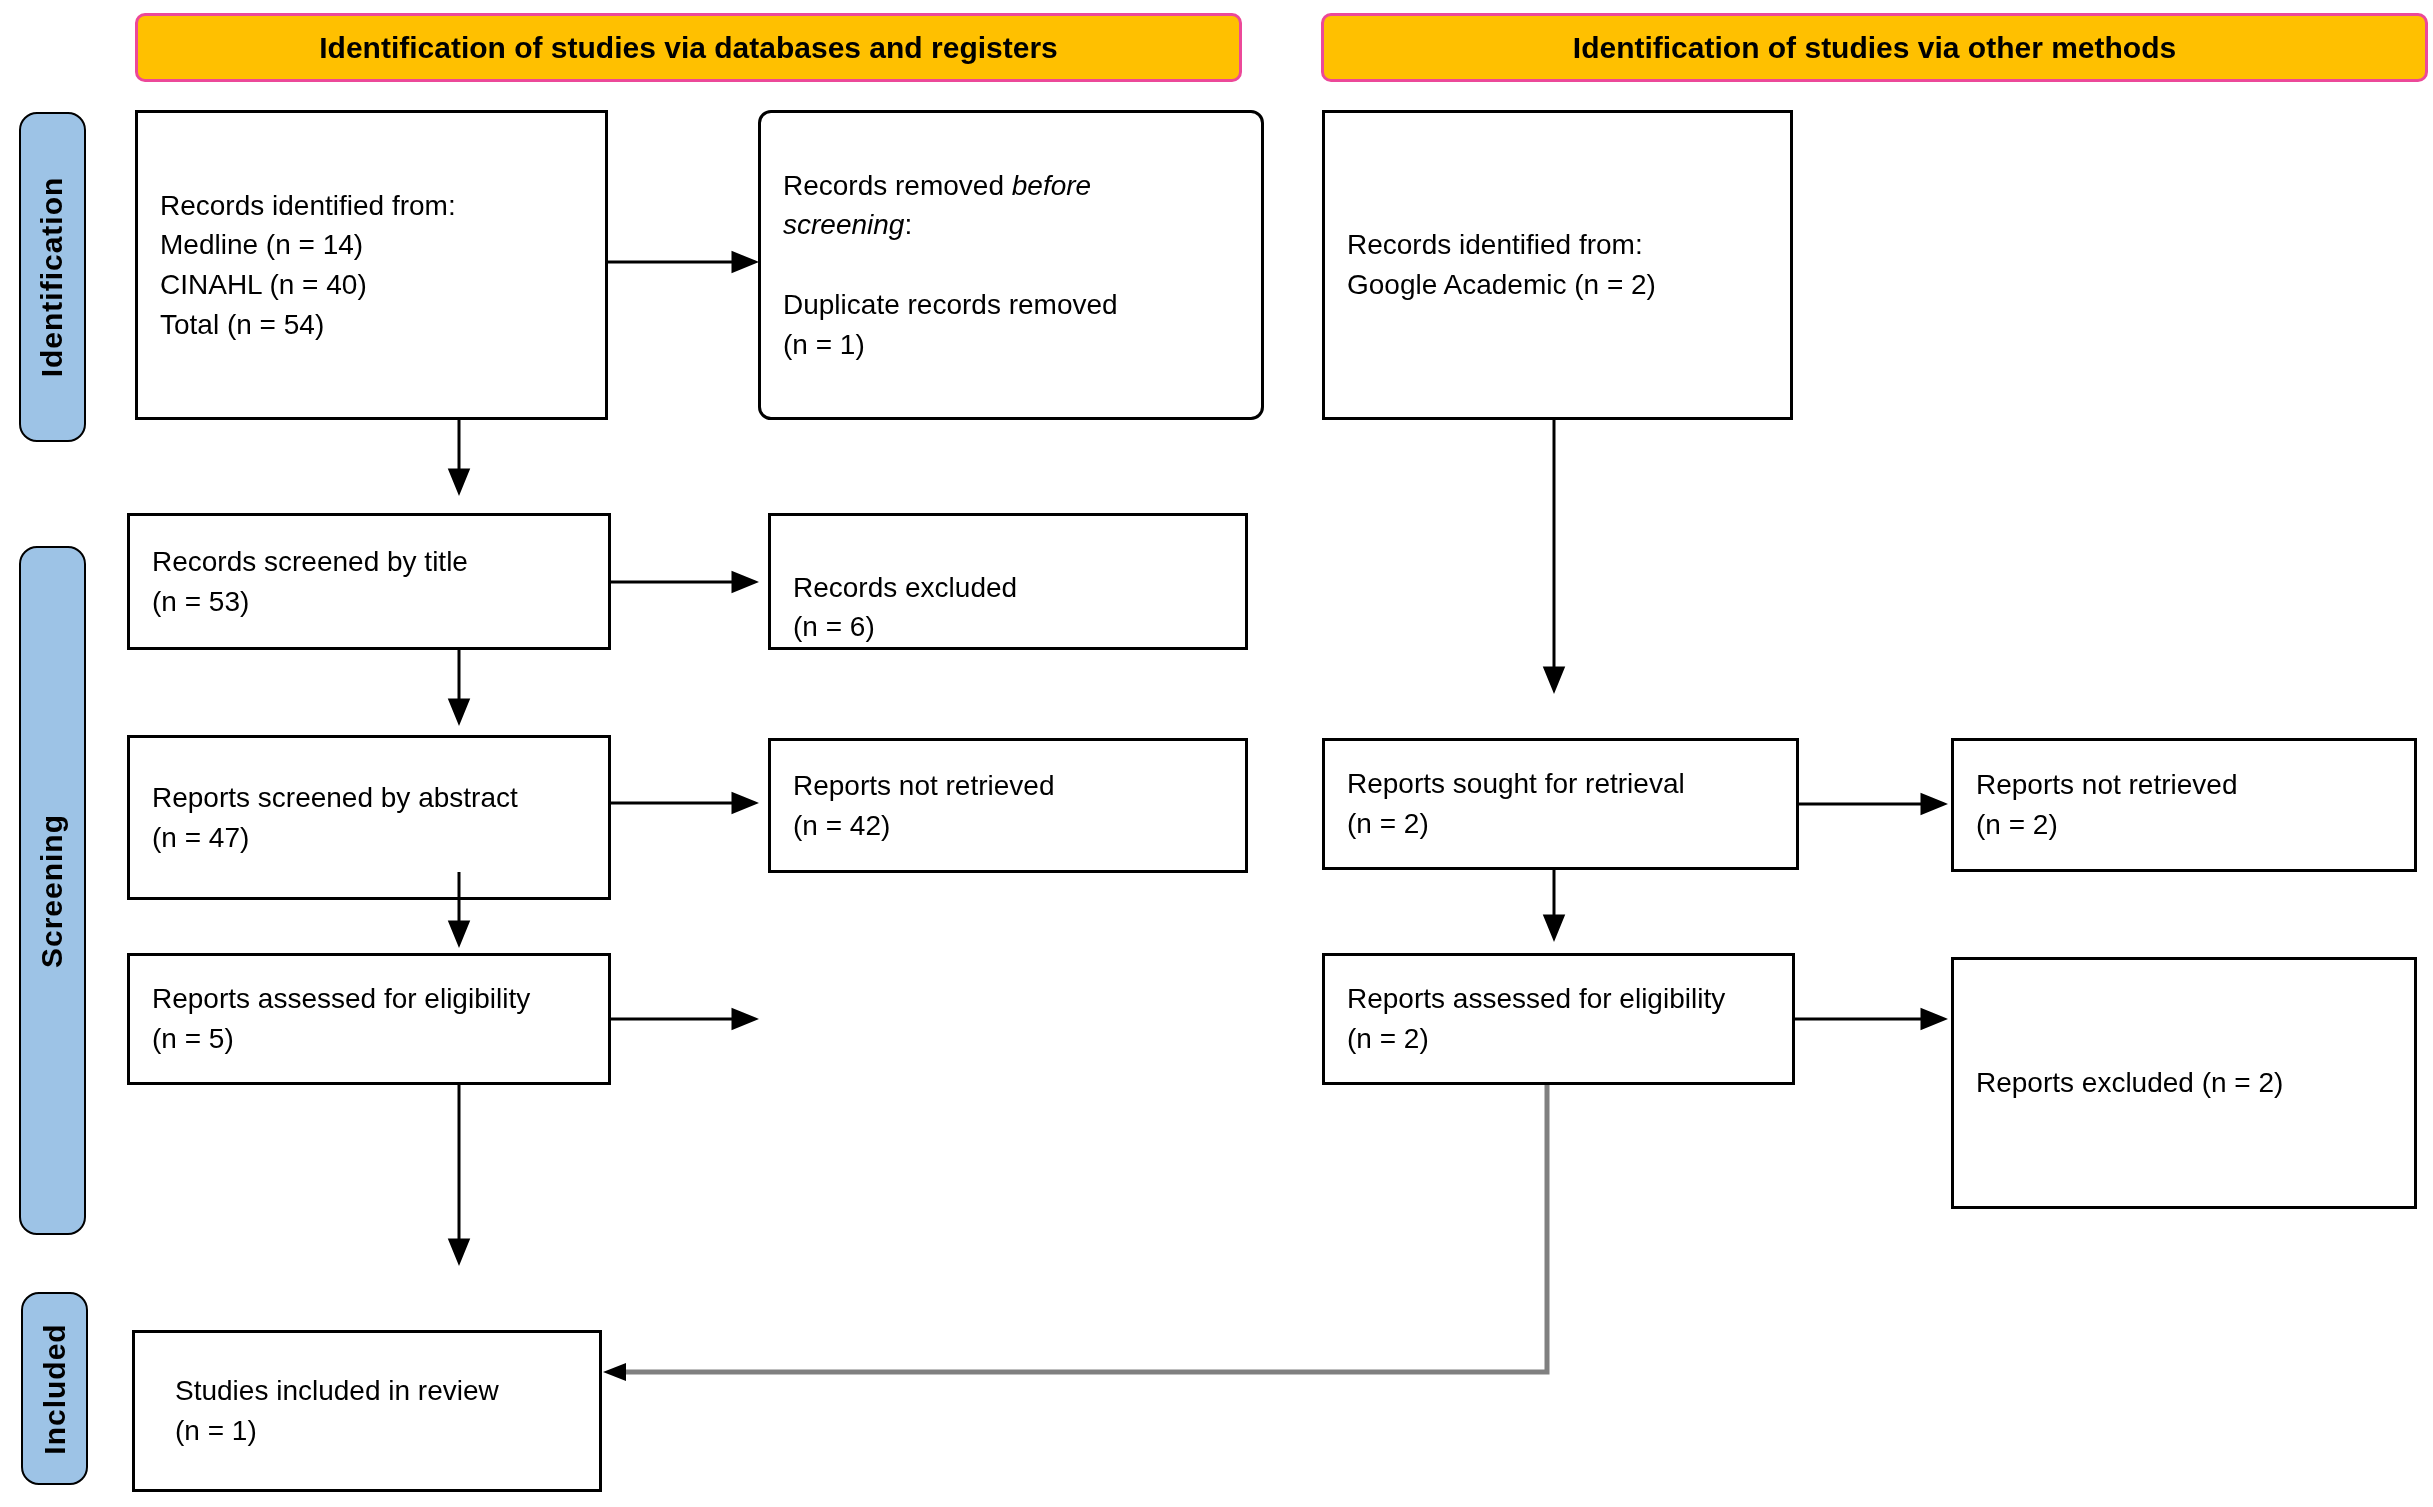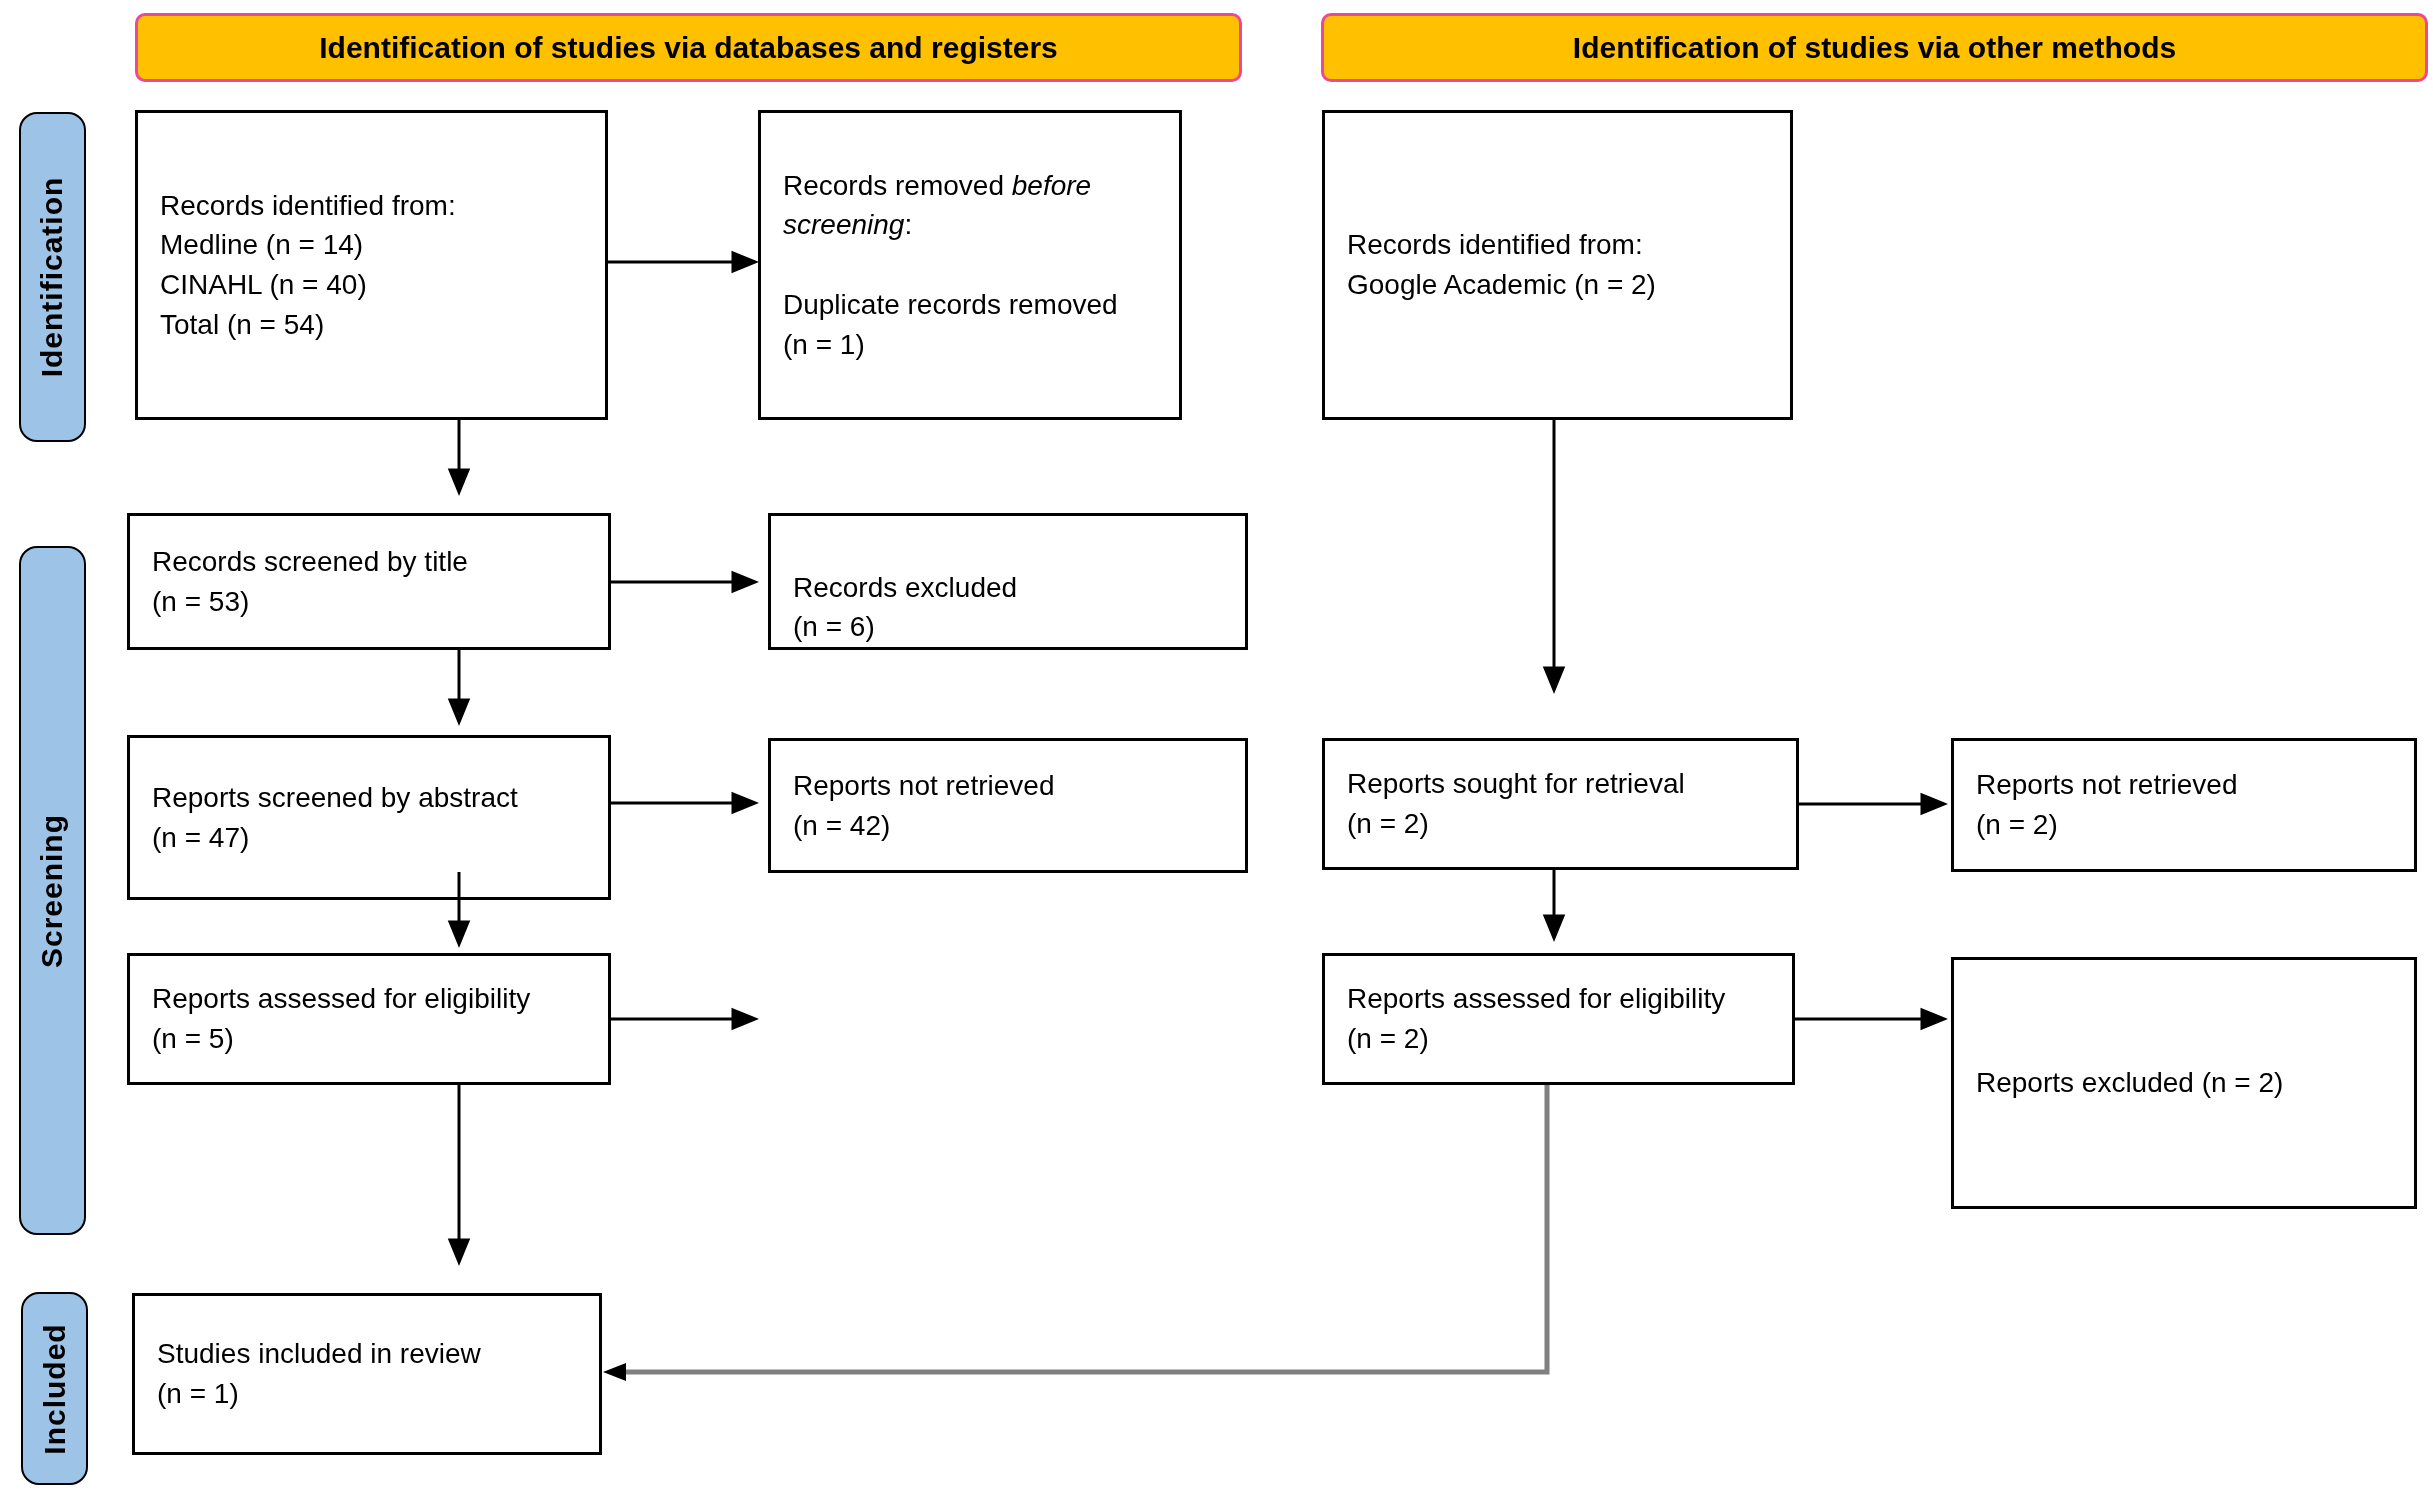--- a/index.html
+++ b/index.html
@@ -50,33 +50,33 @@
     display:flex;align-items:center;
     box-sizing:border-box;
   }
   .node .box-text{
     padding:0 18px 0 22px;
     font-size:28px;
     line-height:1.42;
     white-space:pre-line;
   }
   #b-records-identified{left:135px;top:110px;width:473px;height:310px;}
-  #b-records-removed{left:758px;top:110px;width:424px;height:310px;}
+  #b-records-removed{left:758px;top:110px;width:506px;height:310px;border-radius:13px;}
   #b-google{left:1322px;top:110px;width:471px;height:310px;}
   #b-records-screened{left:127px;top:513px;width:484px;height:137px;}
   #b-records-excluded{left:768px;top:513px;width:480px;height:137px;align-items:flex-end;}
   #b-reports-screened{left:127px;top:735px;width:484px;height:165px;}
   #b-reports-not-retrieved-db{left:768px;top:738px;width:480px;height:135px;}
   #b-reports-sought{left:1322px;top:738px;width:477px;height:132px;}
   #b-reports-not-retrieved-other{left:1951px;top:738px;width:466px;height:134px;}
   #b-reports-assessed-db{left:127px;top:953px;width:484px;height:132px;}
   #b-reports-excluded-wrong{left:768px;top:953px;width:480px;height:274px;}
   #b-reports-assessed-other{left:1322px;top:953px;width:473px;height:132px;}
   #b-reports-excluded-other{left:1951px;top:957px;width:466px;height:252px;}
-  #b-studies-included{left:132px;top:1293px;width:470px;height:162px;}
+  #b-studies-included{left:132px;top:1330px;width:470px;height:162px;padding-left:18px;}
   
   #arrows{position:absolute;left:0;top:0;pointer-events:none;}
 </style>
 </head>
 <body>
 
 <div id="canvas">
 
   <div class="banner" id="banner-left">
     <span>Identification of studies via databases and registers</span>

